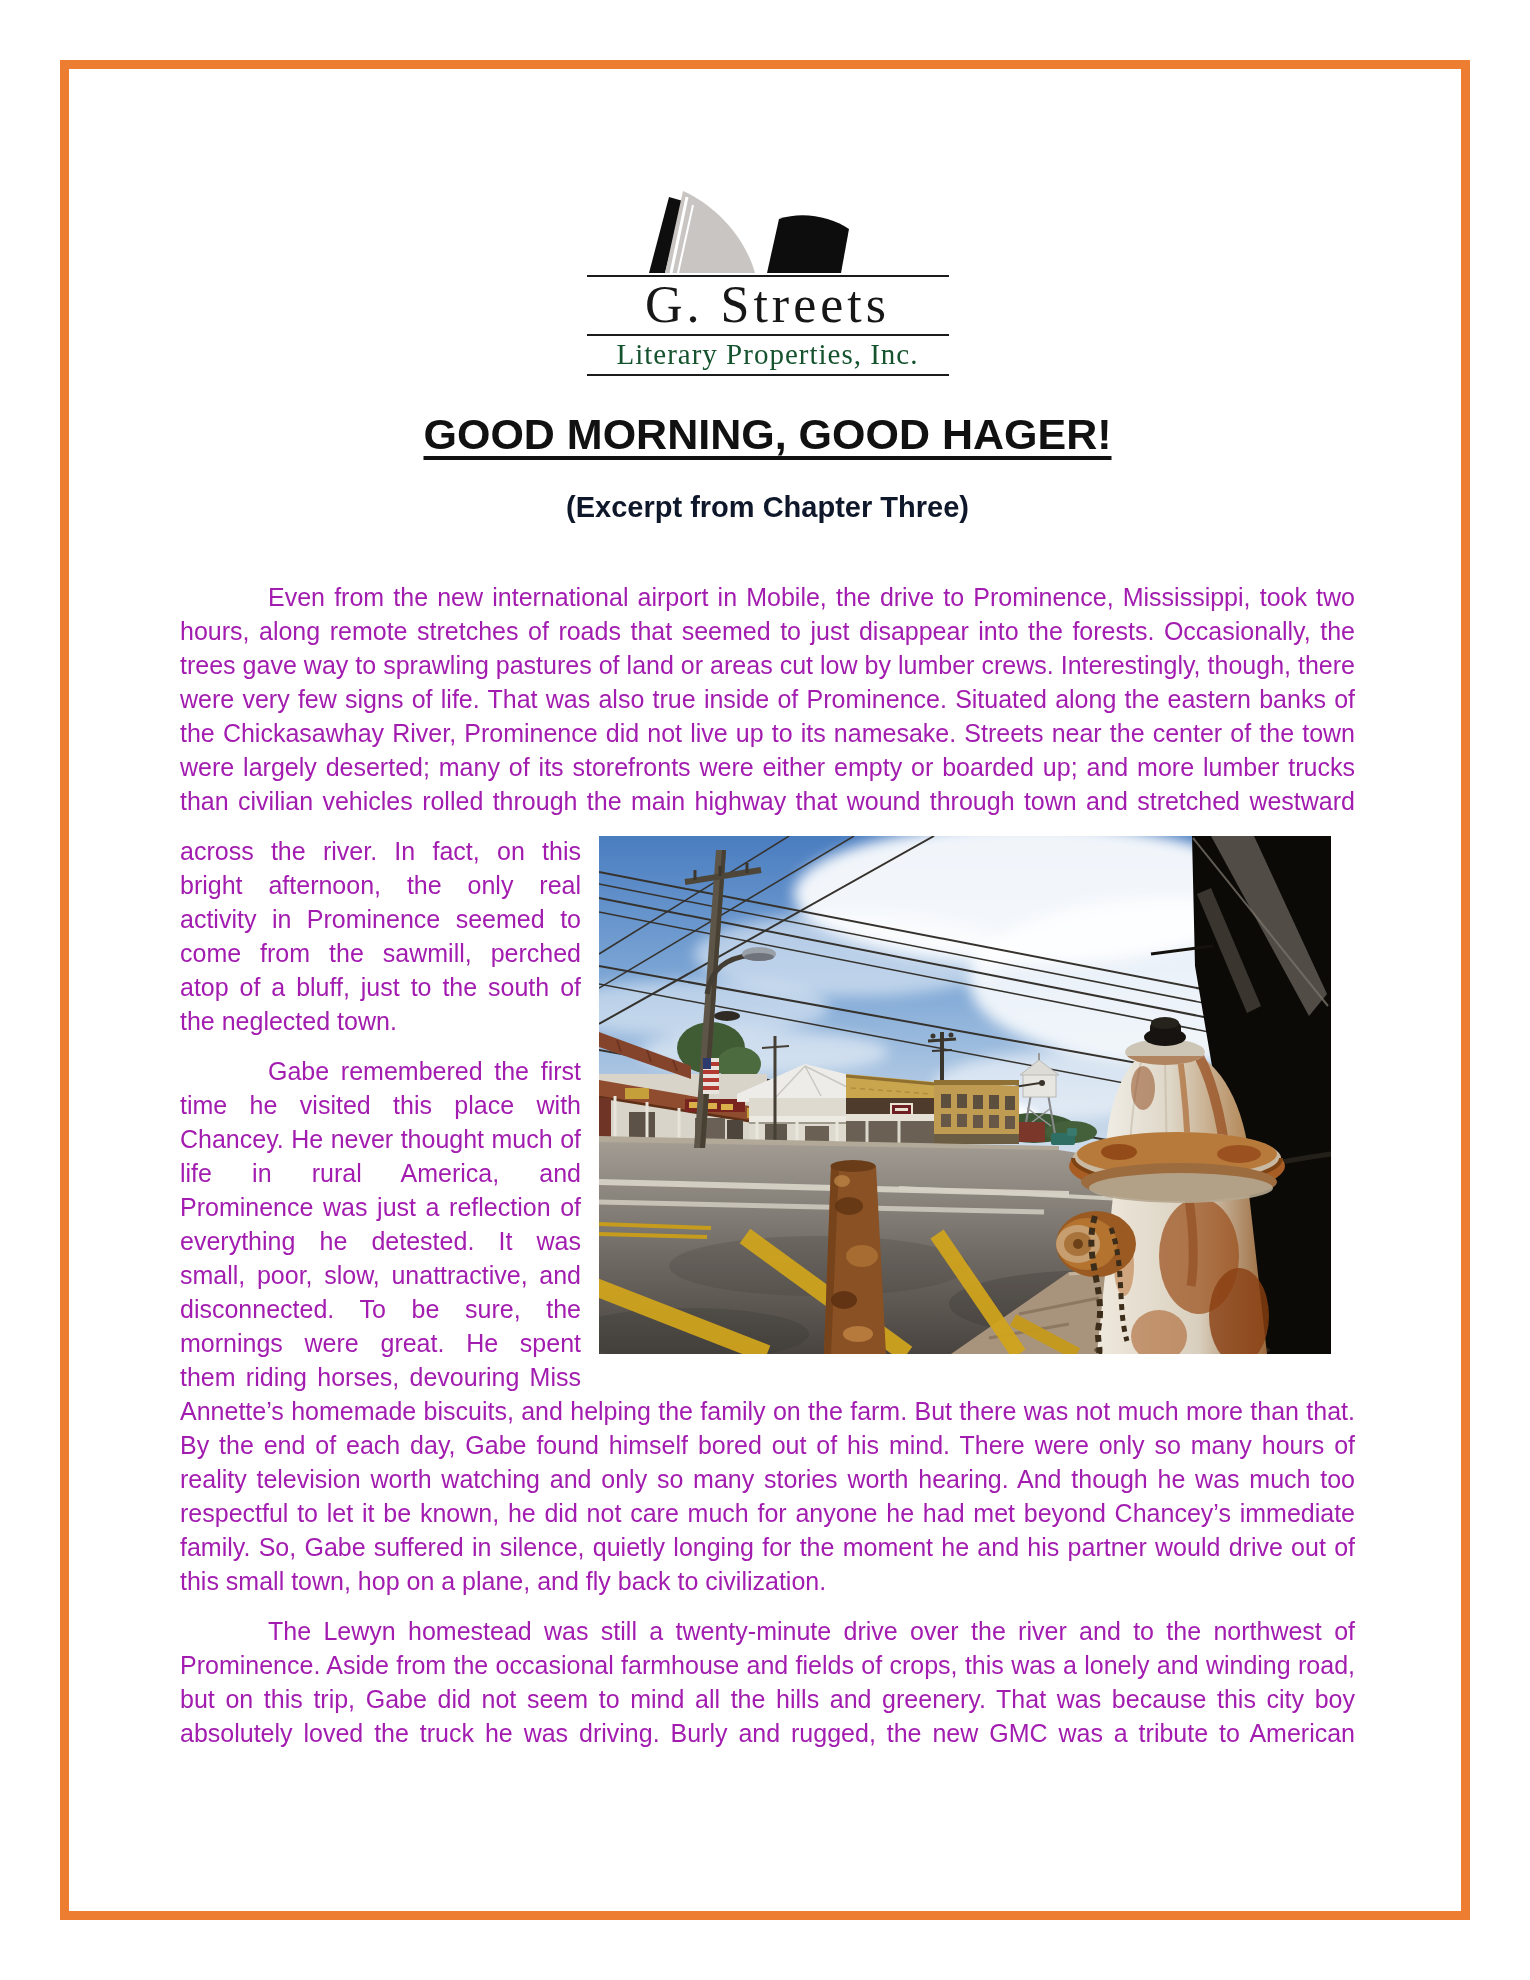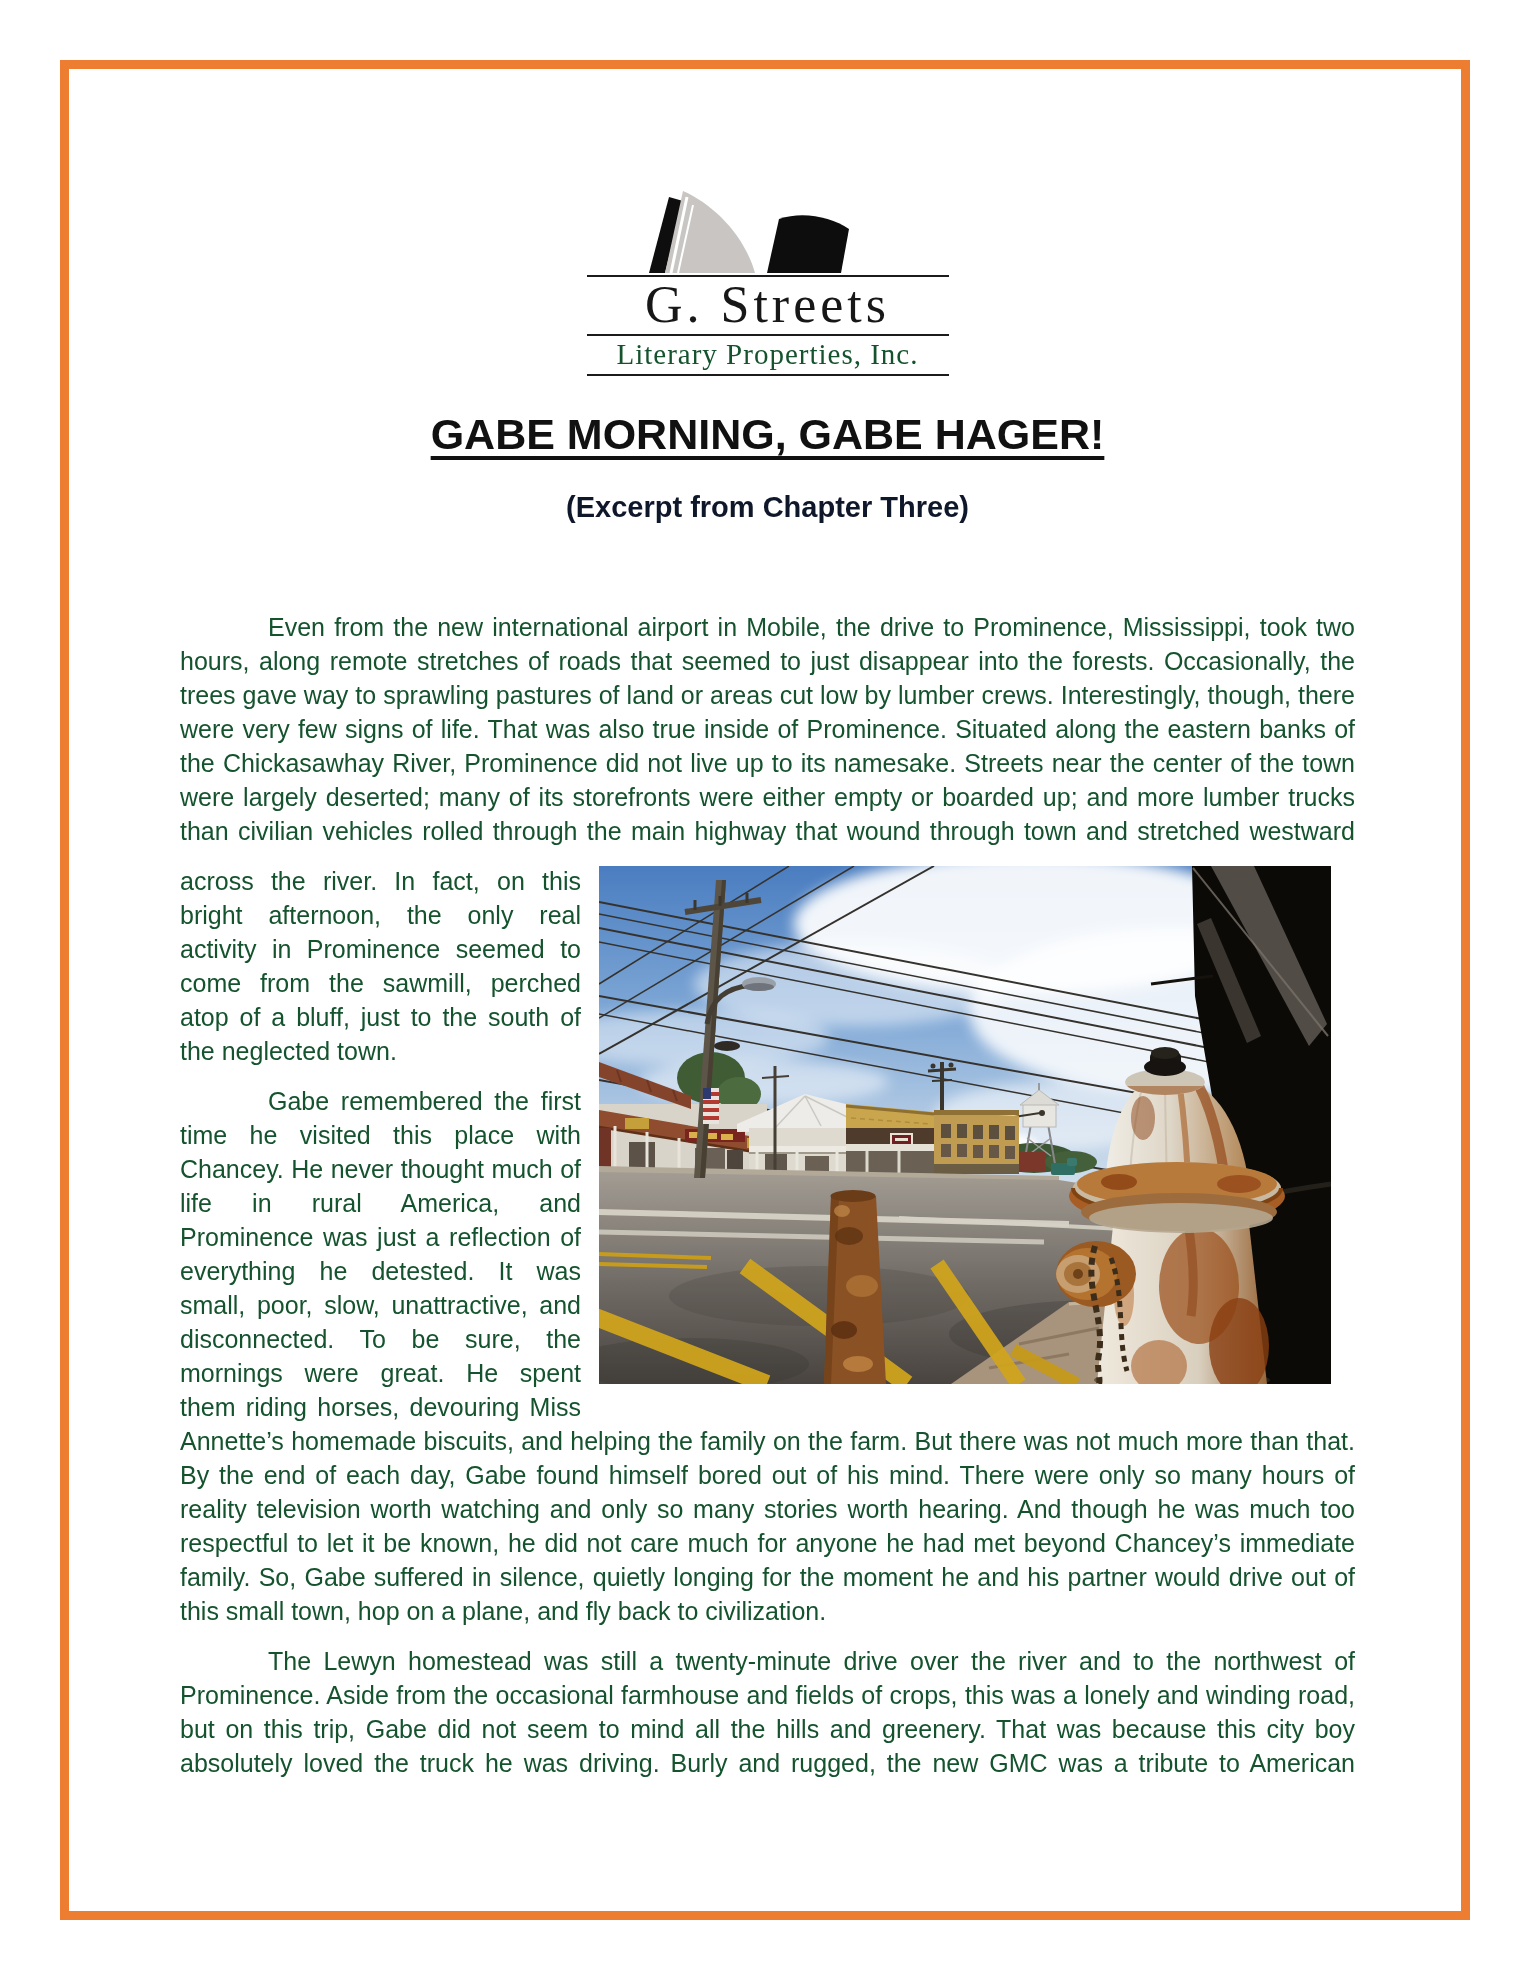--- a/index.html
+++ b/index.html
@@ -29,21 +29,21 @@
 
   
   .doc-title {
     margin-top:34px; text-align:center; font-size:43px; font-weight:bold;
     letter-spacing:0px; color:#111;
     text-decoration:underline; text-decoration-thickness:3.5px; text-underline-offset:7px;
   }
   .doc-subtitle { margin-top:32px; text-align:center; font-size:29px; font-weight:bold; color:#0f172a; }
 
   
-  .body-text { margin-top:86px; font-size:25px; line-height:34px; color:#14532d; }
+  .body-text { margin-top:56px; font-size:25px; line-height:34px; color:#a21caf; }
   .body-text p { text-align:justify; margin-bottom:16px; }
   p.indent { text-indent:88px; }
   p.fill-last { text-align-last:justify; }
   .photo-wrap {
     float:right; width:732px; height:518px; margin:2px 24px 10px 18px;
     line-height:0;
   }
   .photo-wrap svg { display:block; width:732px; height:518px; }
 </style>
 </head>
@@ -65,21 +65,21 @@
 
         <path d="M180,88 L192,34 C216,26 244,32 262,44 L254,88 Z" fill="#0d0d0d"></path>
       </svg>
       <hr class="logo-rule">
       <div class="logo-name">G. Streets</div>
       <hr class="logo-rule">
       <div class="logo-tagline">Literary Properties, Inc.</div>
       <hr class="logo-rule">
     </div>
 
-    <div class="doc-title">GABE MORNING, GABE HAGER!</div>
+    <div class="doc-title">GOOD MORNING, GOOD HAGER!</div>
     <div class="doc-subtitle">(Excerpt from Chapter Three)</div>
 
     <div class="body-text">
       <p class="indent fill-last">Even from the new international airport in Mobile, the drive to Prominence, Mississippi, took two hours, along remote stretches of roads that seemed to just disappear into the forests. Occasionally, the trees gave way to sprawling pastures of land or areas cut low by lumber crews. Interestingly, though, there were very few signs of life. That was also true inside of Prominence. Situated along the eastern banks of the Chickasawhay River, Prominence did not live up to its namesake. Streets near the center of the town were largely deserted; many of its storefronts were either empty or boarded up; and more lumber trucks than civilian vehicles rolled through the main highway that wound through town and stretched westward</p>
 
       <figure class="photo-wrap" aria-label="Deserted small-town main street: storefronts, telephone pole and wires, water tower, yellow parking stripes, rusty post and a rusted white fire hydrant in the foreground">
         <svg viewBox="0 0 732 518" preserveAspectRatio="none">
           <defs>
             <linearGradient id="skyG" x1="0" y1="0" x2="0" y2="1">
               <stop offset="0" stop-color="#4a7dc0"></stop>

